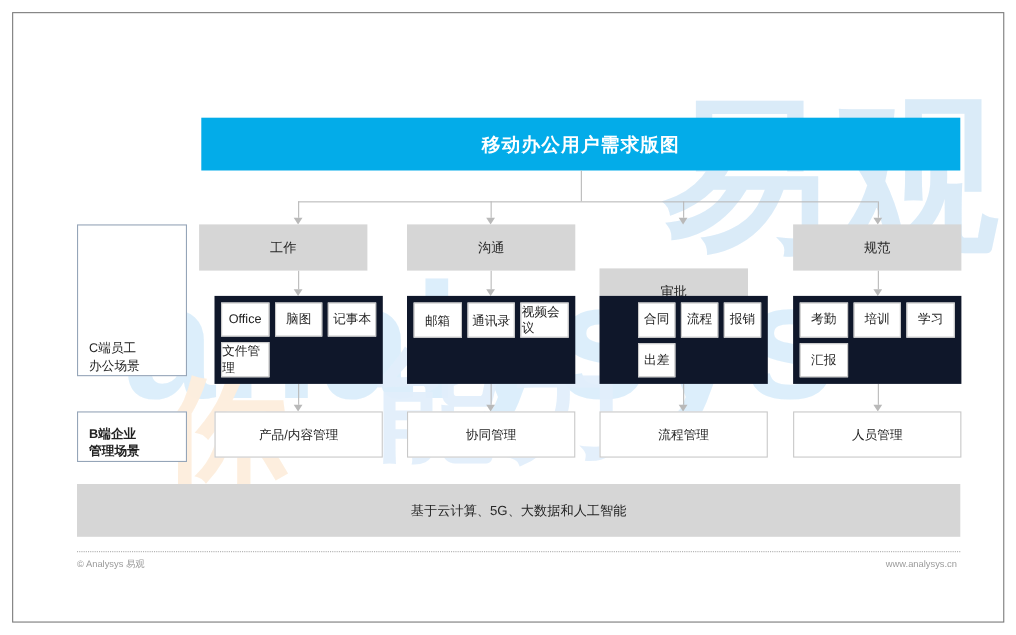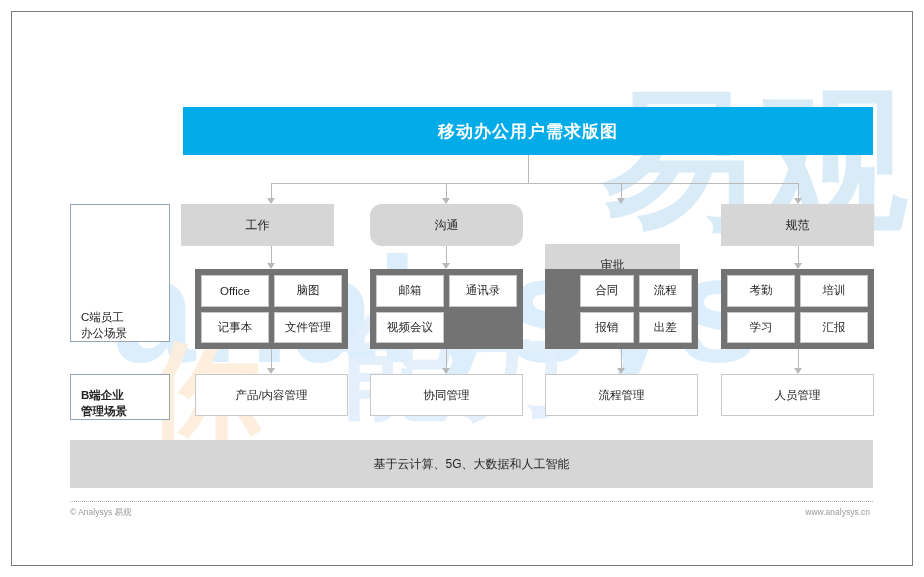--- a/index.html
+++ b/index.html
@@ -130,25 +130,25 @@
     display: flex;
     align-items: center;
     justify-content: center;
     font-size: 12px;
     color: #262626;
   }
 
   
   .group-panel {
     position: absolute;
-    background: #737373;
+    background: #0f172a;
     box-sizing: border-box;
     padding: 6px;
     display: grid;
-    grid-template-columns: 1fr 1fr;
+    grid-template-columns: 1fr 1fr 1fr;
     grid-template-rows: 1fr 1fr;
     gap: 5px;
   }
   .cell {
     background: #ffffff;
     border: 1px solid #c8c8c8;
     box-sizing: border-box;
     display: flex;
     align-items: center;
     justify-content: center;
@@ -262,21 +262,21 @@
 
     <div class="col-head" style="left:169px; top:192px; width:153px;">工作</div>
     <div class="group-panel" style="left:183px; top:257px; width:153px; height:80px;">
       <div class="cell">Office</div>
       <div class="cell">脑图</div>
       <div class="cell">记事本</div>
       <div class="cell">文件管理</div>
     </div>
     <div class="b-box" style="left:183px; top:362px; width:153px;">产品/内容管理</div>
 
-    <div class="col-head" style="left:358px; top:192px; width:153px;border-radius:12px;">沟通</div>
+    <div class="col-head" style="left:358px; top:192px; width:153px;">沟通</div>
     <div class="group-panel" style="left:358px; top:257px; width:153px; height:80px;">
       <div class="cell">邮箱</div>
       <div class="cell">通讯录</div>
       <div class="cell">视频会议</div>
     </div>
     <div class="b-box" style="left:358px; top:362px; width:153px;">协同管理</div>
 
     <div class="col-head" style="left:533px; top:192px; width:135px;margin-top:40px;">审批</div>
     <div class="group-panel" style="left:533px; top:257px; width:153px; height:80px;padding-left:35px;">
       <div class="cell">合同</div>

